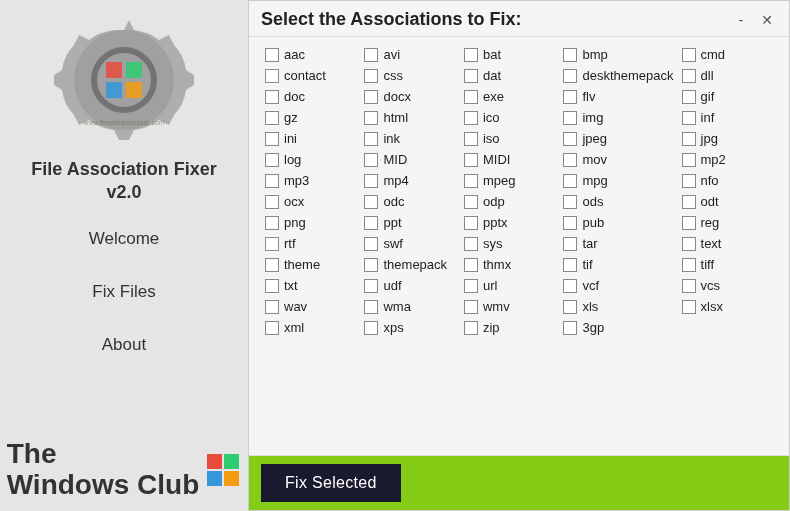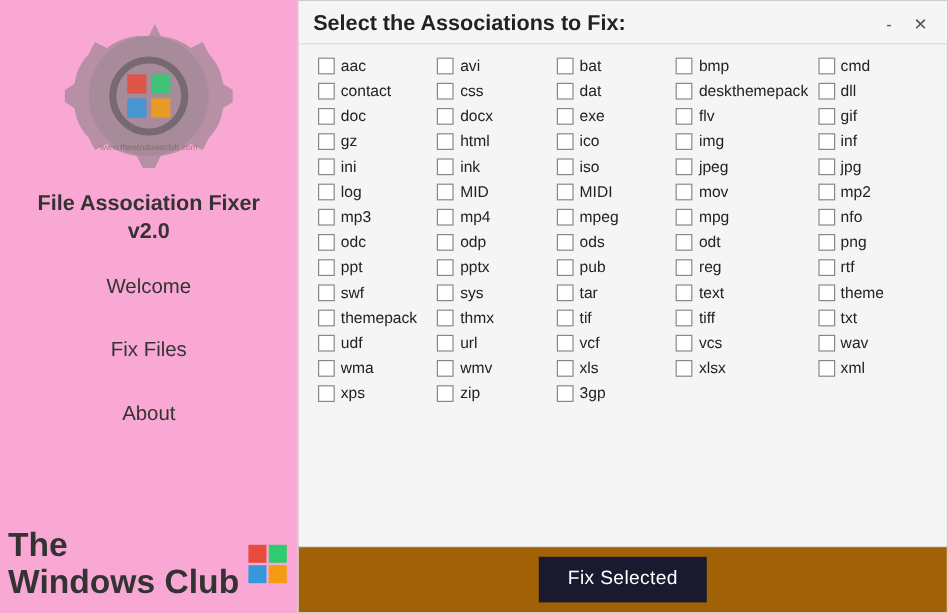--- a/index.html
+++ b/index.html
@@ -9,21 +9,21 @@
       height: 511px;
       display: flex;
       overflow: hidden;
       background: #c8b89a;
     }
 
     
     .sidebar {
       width: 248px;
       min-width: 248px;
-      background: #f9a8d4;
+      background: #e5e5e5;
       display: flex;
       flex-direction: column;
       align-items: center;
       padding: 10px 0;
       position: relative;
     }
 
     .sidebar-logo {
       width: 140px;
       height: 140px;
@@ -157,23 +157,23 @@
     }
 
     .ext-label {
       font-size: 13px;
       color: #222;
       cursor: pointer;
     }
 
     .footer {
       display: flex;
-      justify-content: center;
+      justify-content: flex-start;
       padding: 8px 12px;
-      background: #a16207;
+      background: #84cc16;
       border-top: 1px solid #ddd;
     }
 
     .fix-btn {
       background: #1a1a2e;
       color: white;
       border: none;
       padding: 10px 24px;
       font-size: 16px;
       font-weight: 500;
@@ -378,20 +378,24 @@
         <div class="ext-item">
           <input type="checkbox" class="ext-checkbox" style="">
           <span class="ext-label">mpg</span>
         </div>
         <div class="ext-item">
           <input type="checkbox" class="ext-checkbox" style="">
           <span class="ext-label">nfo</span>
         </div>
         <div class="ext-item">
           <input type="checkbox" class="ext-checkbox" style="">
+          <span class="ext-label">ocx</span>
+        </div>
+        <div class="ext-item">
+          <input type="checkbox" class="ext-checkbox" style="">
           <span class="ext-label">odc</span>
         </div>
         <div class="ext-item">
           <input type="checkbox" class="ext-checkbox" style="">
           <span class="ext-label">odp</span>
         </div>
         <div class="ext-item">
           <input type="checkbox" class="ext-checkbox" style="">
           <span class="ext-label">ods</span>
         </div>

